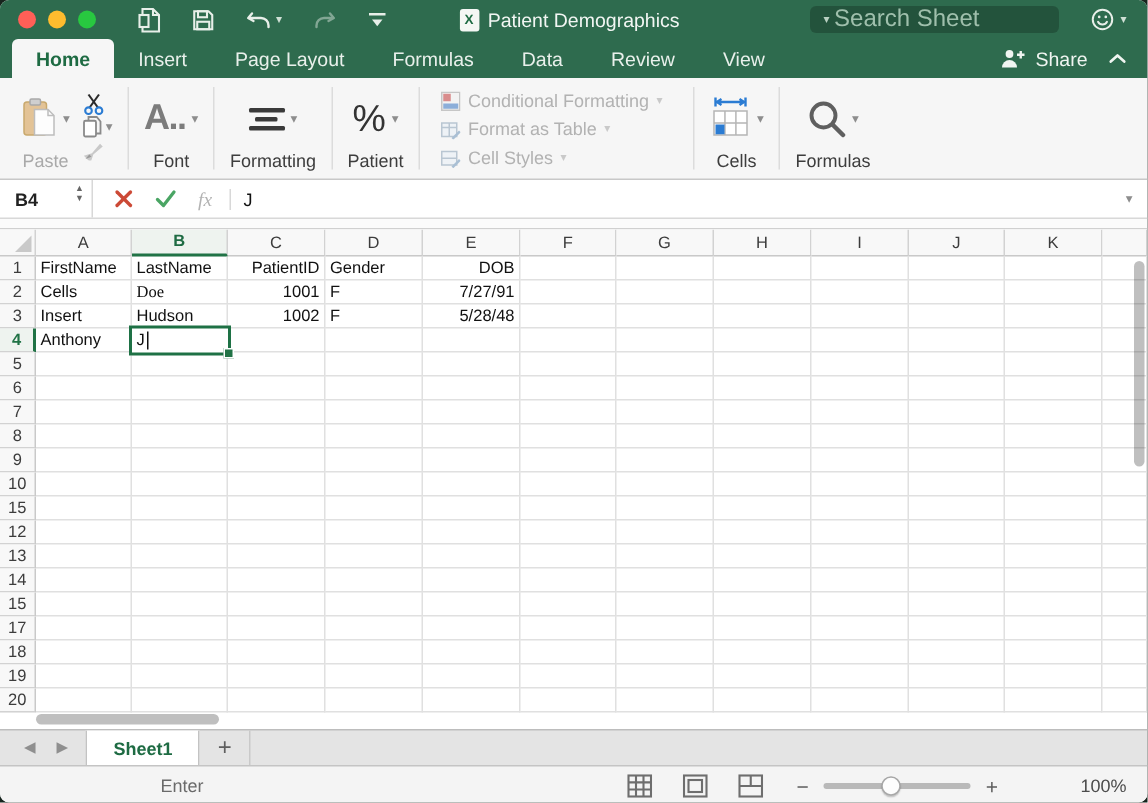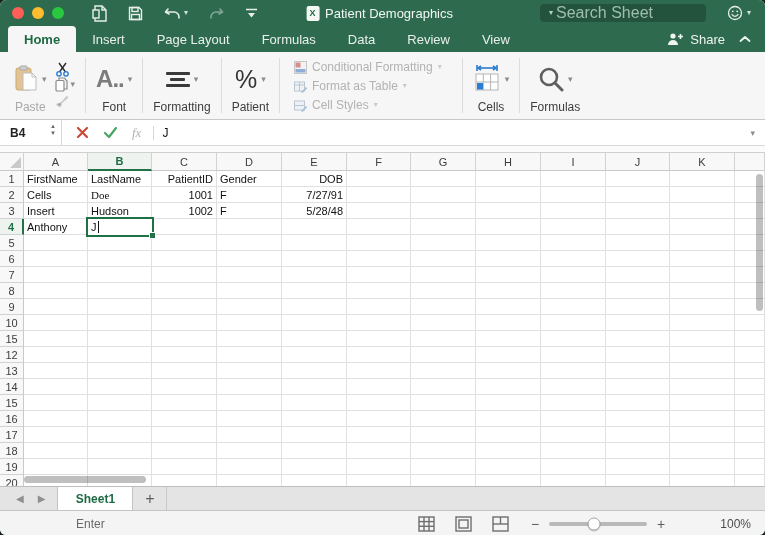--- a/index.html
+++ b/index.html
@@ -100,21 +100,21 @@
   .sheetbar { height:24px; background:#e4e4e4; border-top:1px solid #bdbdbd; display:flex; align-items:stretch; flex:0 0 auto; }
   .sheet-arrows { display:flex; align-items:center; gap:14px; padding:0 12px 0 16px; color:#8f8f8f; font-size:10px; }
   .sheet-tab { width:76px; background:#fff; border-left:1px solid #c3c3c3; border-right:1px solid #c3c3c3;
                display:flex; align-items:center; justify-content:center; color:#1e6b43; font-weight:bold; font-size:12px; }
   .add-sheet { width:34px; display:flex; align-items:center; justify-content:center; color:#5f5f5f;
                font-size:16px; border-right:1px solid #c9c9c9; }
 
   
   .statusbar { height:26px; background:#f4f4f4; border-top:1px solid #c4c4c4; display:flex; align-items:center;
                flex:1 0 auto; font-size:12px; color:#6a6a6a; position:relative; }
-  .mode { margin-left:76px; }
+  .mode { margin-left:107px; }
   .sb-right { position:absolute; right:14px; display:flex; align-items:center; gap:18px; }
   .viewicons { display:flex; align-items:center; gap:20px; margin-right:4px; }
   .zoomctl { display:flex; align-items:center; gap:10px; }
   .zoom-track { width:98px; height:4px; background:#b9b9b9; border-radius:2px; position:relative; }
   .zoom-thumb { position:absolute; left:46%; top:50%; transform:translate(-50%,-50%); width:13px; height:13px;
                 border-radius:50%; background:#fdfdfd; border:1px solid #a8a8a8; box-shadow:0 1px 1px rgba(0,0,0,.2); }
   .zoom-sign { font-size:14px; color:#5d5d5d; }
   .zoom-pct { color:#4c4c4c;margin-left:37px; }
 </style>
 </head>
@@ -598,35 +598,20 @@
           <div class="cell right" style="width: 65px;"></div>
           <div class="cell" style="width: 64px;"></div>
           <div class="cell" style="width: 65px;"></div>
           <div class="cell" style="width: 65px;"></div>
           <div class="cell" style="width: 65px;"></div>
           <div class="cell" style="width: 64px;"></div>
           <div class="cell" style="width: 65px;"></div>
           <div class="cell fill"></div>
         </div>
         <div class="grow">
-          <div class="gutter">16</div>
-          <div class="cell" style="width: 64px;"></div>
-          <div class="cell" style="width: 64px;"></div>
-          <div class="cell right" style="width: 65px;"></div>
-          <div class="cell" style="width: 65px;"></div>
-          <div class="cell right" style="width: 65px;"></div>
-          <div class="cell" style="width: 64px;"></div>
-          <div class="cell" style="width: 65px;"></div>
-          <div class="cell" style="width: 65px;"></div>
-          <div class="cell" style="width: 65px;"></div>
-          <div class="cell" style="width: 64px;"></div>
-          <div class="cell" style="width: 65px;"></div>
-          <div class="cell fill"></div>
-        </div>
-        <div class="grow">
           <div class="gutter">17</div>
           <div class="cell" style="width: 64px;"></div>
           <div class="cell" style="width: 64px;"></div>
           <div class="cell right" style="width: 65px;"></div>
           <div class="cell" style="width: 65px;"></div>
           <div class="cell right" style="width: 65px;"></div>
           <div class="cell" style="width: 64px;"></div>
           <div class="cell" style="width: 65px;"></div>
           <div class="cell" style="width: 65px;"></div>
           <div class="cell" style="width: 65px;"></div>

